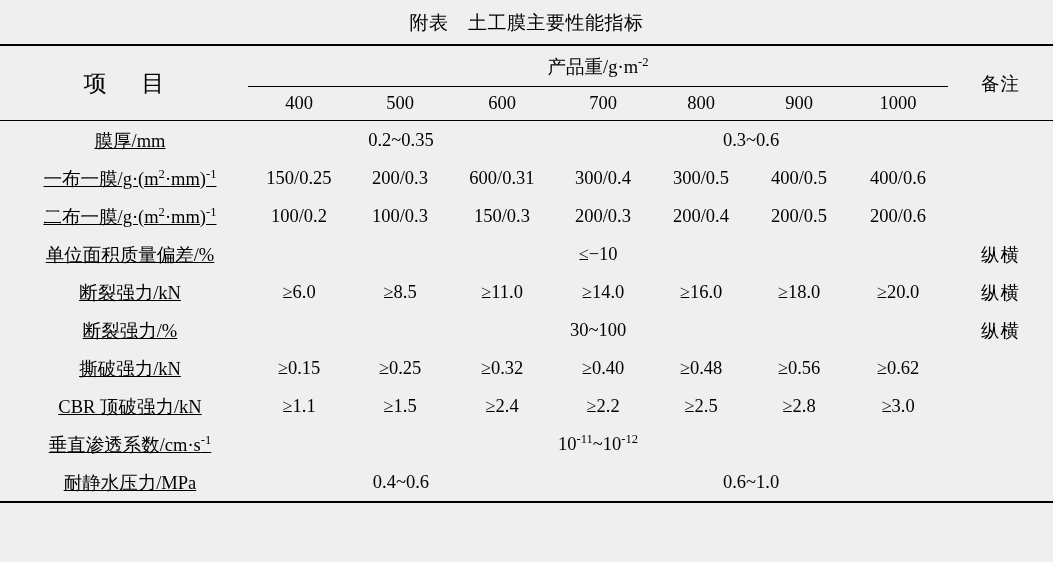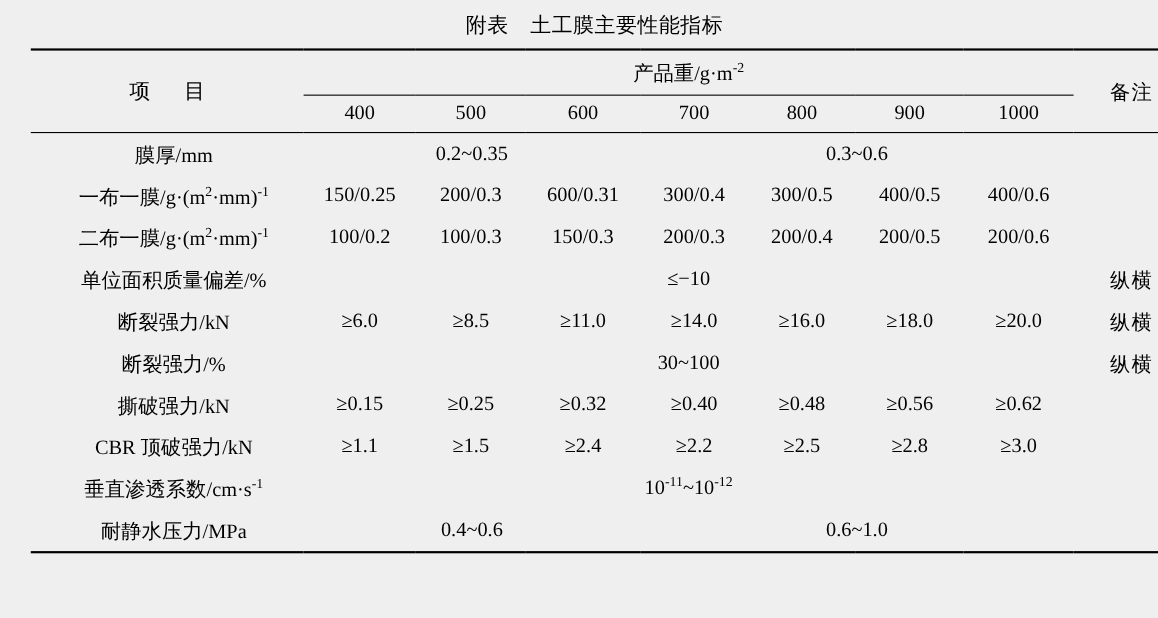--- a/index.html
+++ b/index.html
@@ -13,21 +13,20 @@
     font-family: "Liberation Serif", "DejaVu Serif", serif;
     color: #000;
     overflow: hidden;
   }
   .page {
     position: relative;
     width: 1053px;
     height: 562px;
     background: #efefef;
     box-sizing: border-box;
-    padding-left: 28px;
   }
   .table-title {
     text-align: center;
     font-size: 19px;
     letter-spacing: 0.5px;
     padding-top: 10px;
     padding-bottom: 8px;
   }
   table.main {
     border-collapse: collapse;
@@ -50,31 +49,32 @@
   .rule-bottom {
     border-bottom: 2.2px solid #000;
   }
   .hdr-row1 td {
     height: 40px;
   }
   .hdr-row2 td {
     height: 33px;
   }
   .item-head {
-    font-size: 19px;
+    font-size: 23px;
     letter-spacing: 6px;
     text-indent: 6px;
   }
   .span-head {
     border-bottom: 1.1px solid #000;
   }
   .col-item {
     text-align: left;
     padding-left: 12px !important;
     white-space: nowrap;
+    text-decoration: underline;
   }
   .body-row td {
     height: 38px;
   }
   .note {
     letter-spacing: 1px;
     font-family: Liberation Serif, serif;
   }
   sup {
     font-size: 0.68em;

